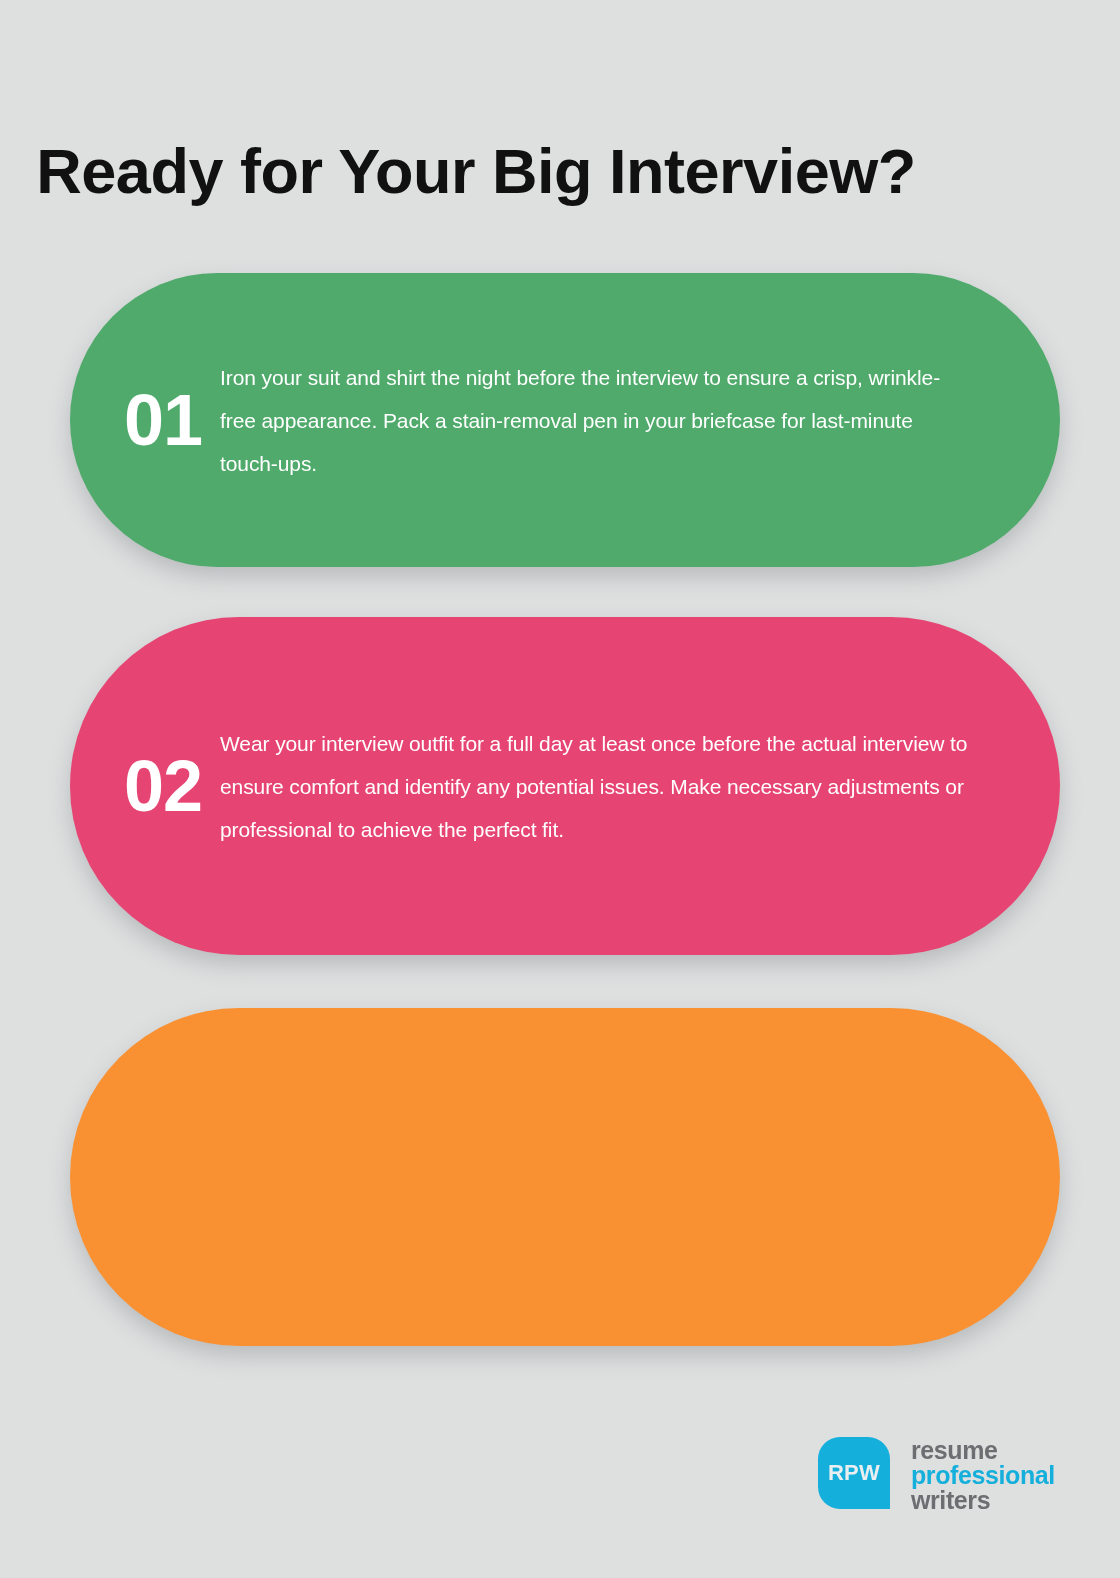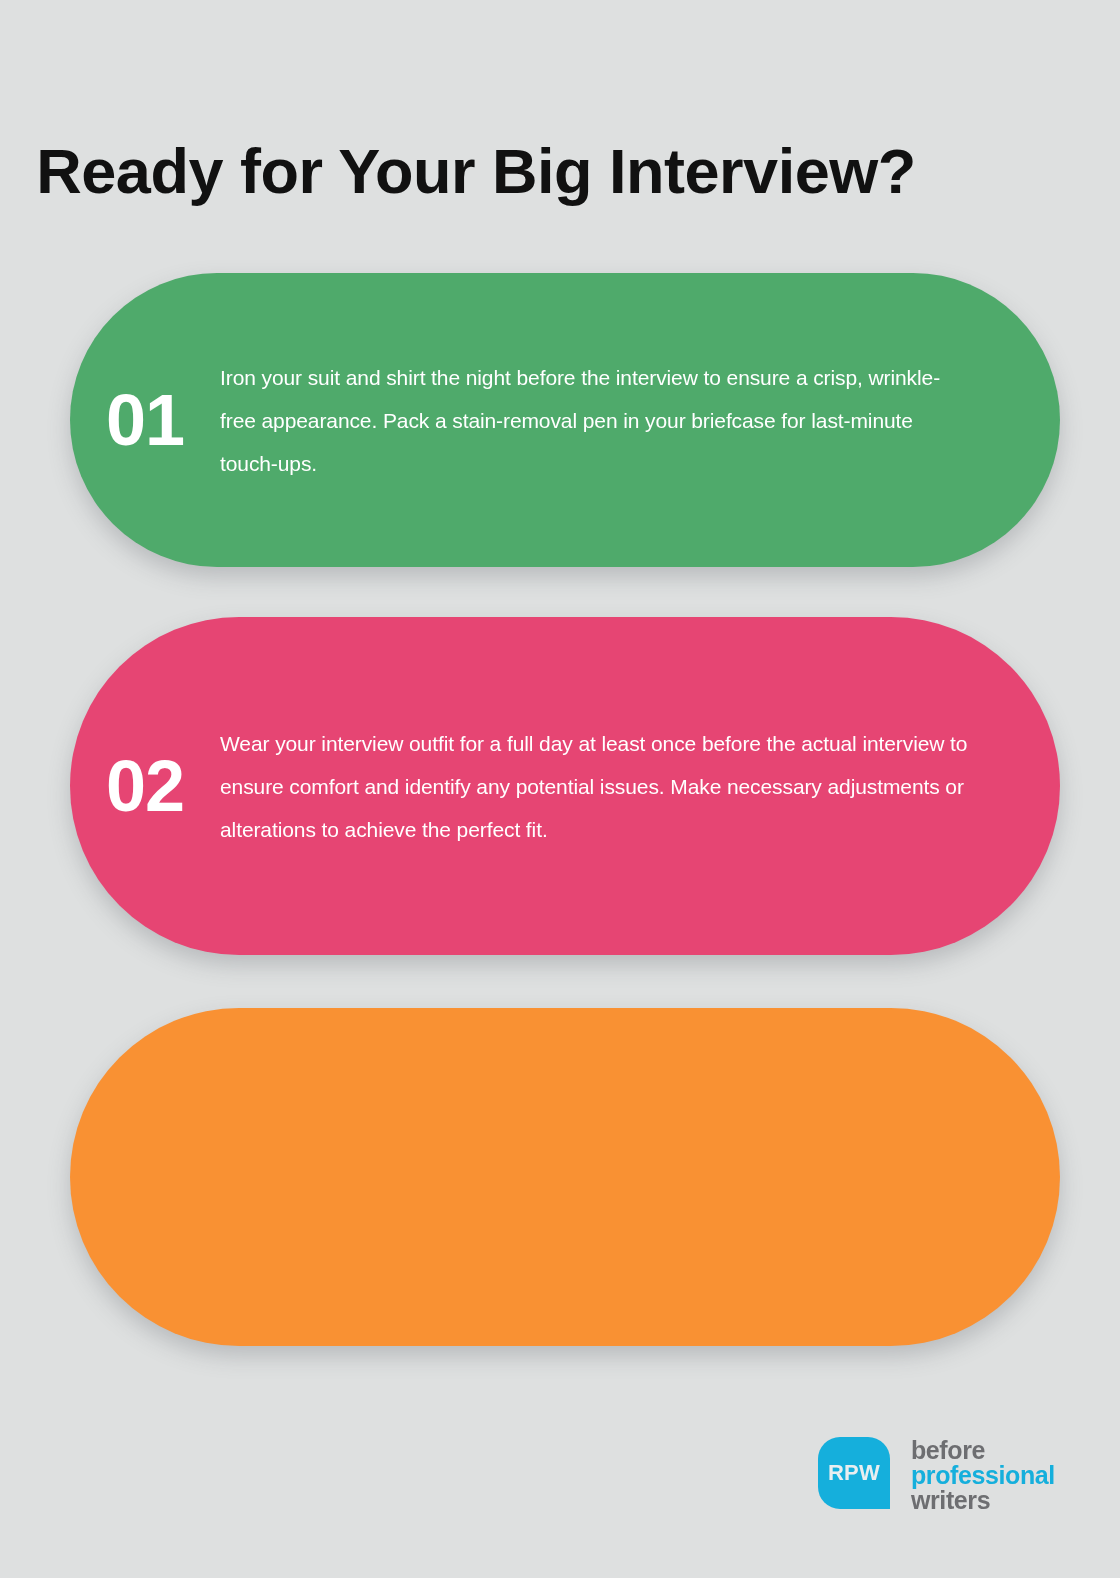--- a/index.html
+++ b/index.html
@@ -60,21 +60,22 @@
     padding: 0 36px 0 0;
   }
 
   .card-1 { top: 273px;  height: 294px; background: #4faa6b; }
   .card-2 { top: 617px;  height: 338px; background: #e64573; }
   .card-3 { top: 1008px; height: 338px; background: #f99133; }
 
   .card-number {
     flex: 0 0 auto;
     width: 150px;
-    text-align: center;
+    text-align: left;
+    padding-left: 54px;
     box-sizing: border-box;
     font-family: "Liberation Sans", sans-serif;
     font-size: 72px;
     font-weight: bold;
     line-height: 1;
     color: #ffffff;
     letter-spacing: -1px;
   }
 
   .card-text {
@@ -139,32 +140,32 @@
 
   <div class="cards">
 
     <div class="card card-1">
       <div class="card-number">01</div>
       <div class="card-text">Iron your suit and shirt the night before the interview to ensure a crisp, wrinkle-free appearance. Pack a stain-removal pen in your briefcase for last-minute touch-ups.</div>
     </div>
 
     <div class="card card-2">
       <div class="card-number">02</div>
-      <div class="card-text">Wear your interview outfit for a full day at least once before the actual interview to ensure comfort and identify any potential issues. Make necessary adjustments or alterations to achieve the perfect fit.</div>
+      <div class="card-text">Wear your interview outfit for a full day at least once before the actual interview to ensure comfort and identify any potential issues. Make necessary adjustments or professional to achieve the perfect fit.</div>
     </div>
 
     <div class="card card-3">
     </div>
 
   </div>
 
   <div class="logo">
     <div class="logo-mark">
       <span class="logo-mark-text">RPW</span>
     </div>
     <div class="logo-words">
-      <div class="logo-line-1">before</div>
+      <div class="logo-line-1">resume</div>
       <div class="logo-line-2">professional</div>
       <div class="logo-line-3">writers</div>
     </div>
   </div>
 
 </div>
 
 </body></html>

